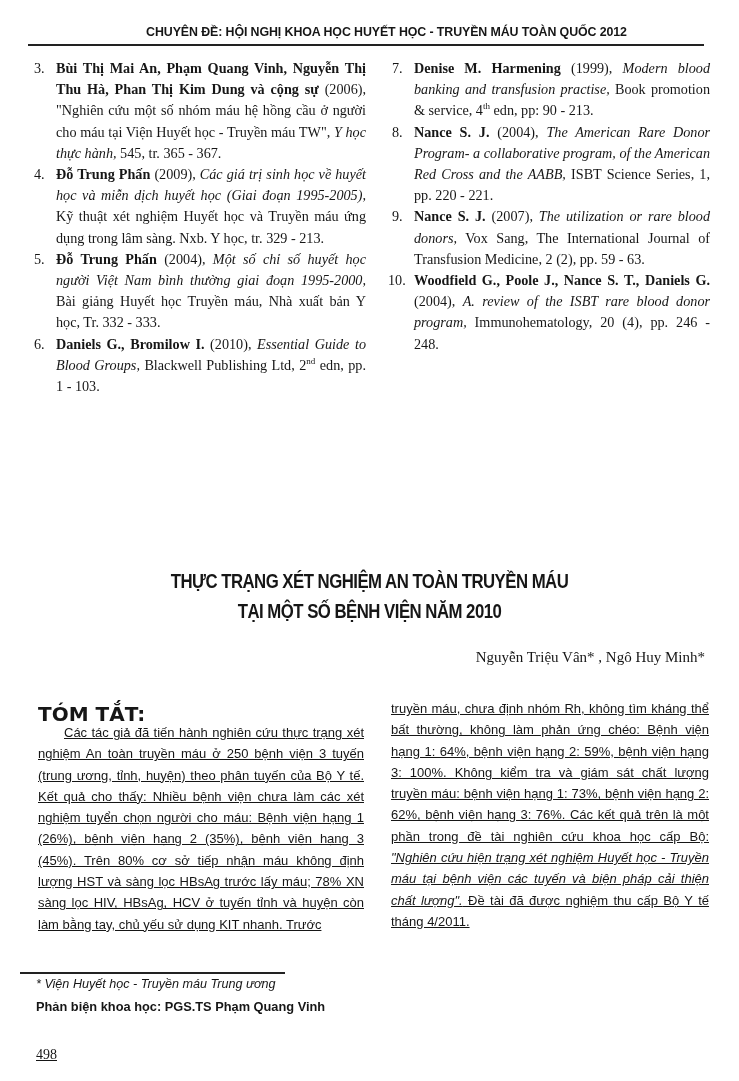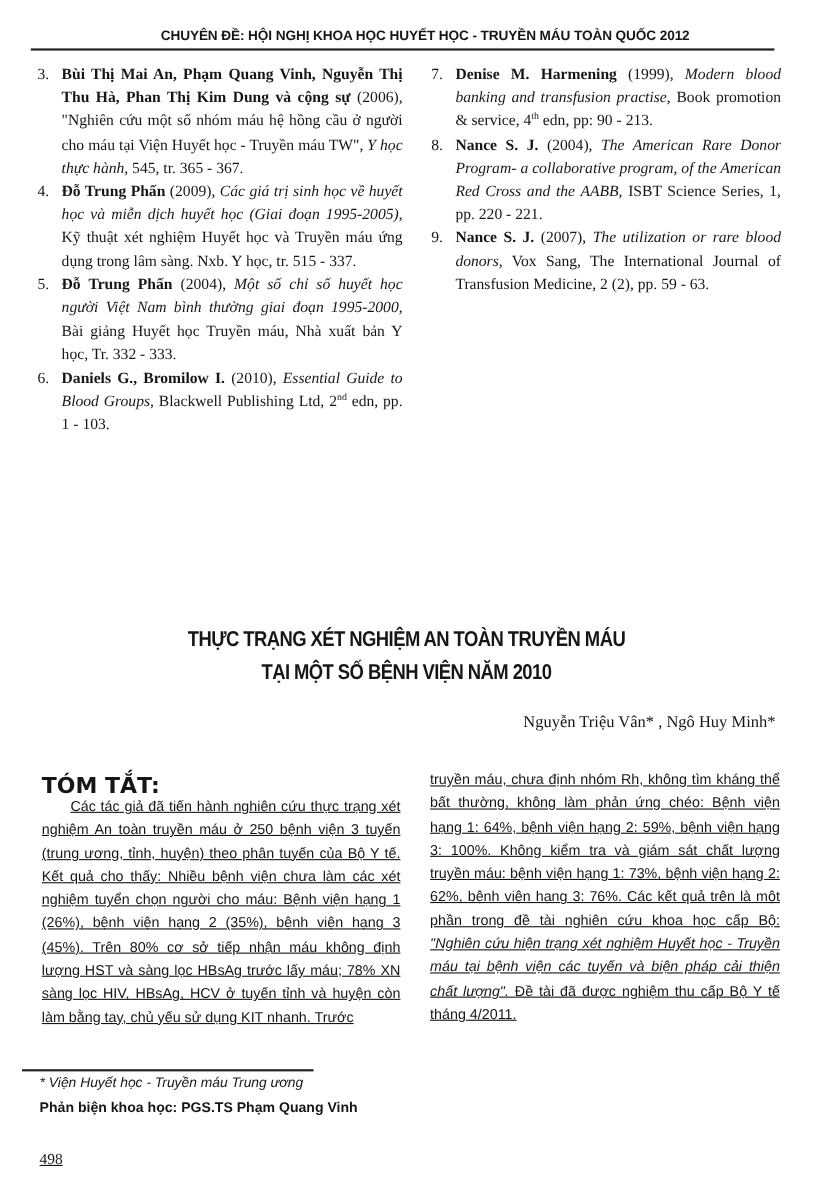--- a/index.html
+++ b/index.html
@@ -68,39 +68,42 @@
 <body>
 
 <div class="running-header">CHUYÊN ĐỀ: HỘI NGHỊ KHOA HỌC HUYẾT HỌC - TRUYỀN MÁU TOÀN QUỐC 2012</div>
 <div class="header-rule"></div>
 
 <div class="refs left">
   <div class="ref">
     <span class="ref-num">3.</span><b>Bùi Thị Mai An, Phạm Quang Vinh, Nguyễn Thị Thu Hà, Phan Thị Kim Dung và cộng sự</b><span> (2006), "Nghiên cứu một số nhóm máu hệ hồng cầu ở người cho máu tại Viện Huyết học - Truyền máu TW", </span><i>Y học thực hành,</i><span> 545, tr. 365 - 367.</span>
   </div>
   <div class="ref">
-    <span class="ref-num">4.</span><b>Đỗ Trung Phấn</b><span> (2009), </span><i>Các giá trị sinh học về huyết học và miễn dịch huyết học (Giai đoạn 1995-2005),</i><span> Kỹ thuật xét nghiệm Huyết học và Truyền máu ứng dụng trong lâm sàng. Nxb. Y học, tr. 515 - 337.</span>
+    <span class="ref-num">4.</span><b>Đỗ Trung Phấn</b><span> (2009), </span><i>Các giá trị sinh học về huyết học và miễn dịch huyết học (Giai đoạn 1995-2005),</i><span> Kỹ thuật xét nghiệm Huyết học và Truyền máu ứng dụng trong lâm sàng. Nxb. Y học, tr. 329 - 213.</span>
   </div>
   <div class="ref">
     <span class="ref-num">5.</span><b>Đỗ Trung Phấn</b><span> (2004), </span><i>Một số chỉ số huyết học người Việt Nam bình thường giai đoạn 1995-2000,</i><span> Bài giảng Huyết học Truyền máu, Nhà xuất bản Y học, Tr. 332 - 333.</span>
   </div>
   <div class="ref">
     <span class="ref-num">6.</span><b>Daniels G., Bromilow I.</b><span> (2010), </span><i>Essential Guide to Blood Groups,</i><span> Blackwell Publishing Ltd, 2</span><sup>nd</sup><span> edn, pp. 1 - 103.</span>
   </div>
 </div>
 
 <div class="refs right">
   <div class="ref">
     <span class="ref-num">7.</span><b>Denise M. Harmening</b><span> (1999), </span><i>Modern blood banking and transfusion practise,</i><span> Book promotion &amp; service, 4</span><sup>th</sup><span> edn, pp: 90 - 213.</span>
   </div>
   <div class="ref">
     <span class="ref-num">8.</span><b>Nance S. J.</b><span> (2004), </span><i>The American Rare Donor Program- a collaborative program, of the American Red Cross and the AABB,</i><span> ISBT Science Series, 1, pp. 220 - 221.</span>
   </div>
   <div class="ref">
     <span class="ref-num">9.</span><b>Nance S. J.</b><span> (2007), </span><i>The utilization or rare blood donors,</i><span> Vox Sang, The International Journal of Transfusion Medicine, 2 (2), pp. 59 - 63.</span>
+  </div>
+  <div class="ref two-digit">
+    <span class="ref-num">10.</span><b>Woodfield G., Poole J., Nance S. T., Daniels G.</b><span> (2004), </span><i>A. review of the ISBT rare blood donor program,</i><span> Immunohematology, 20 (4), pp. 246 - 248.</span>
   </div>
 </div>
 
 <div class="article-title">
   <div>THỰC TRẠNG XÉT NGHIỆM AN TOÀN TRUYỀN MÁU</div>
   <div>TẠI MỘT SỐ BỆNH VIỆN NĂM 2010</div>
 </div>
 
 <div class="authors">Nguyễn Triệu Vân* , Ngô Huy Minh*</div>
 

